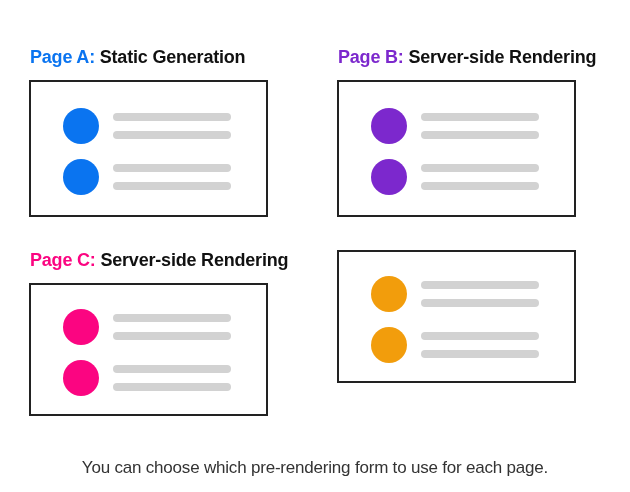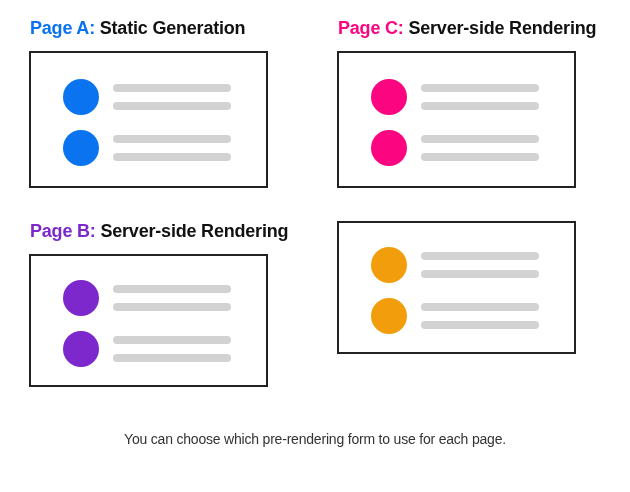--- a/index.html
+++ b/index.html
@@ -6,21 +6,21 @@
     margin: 0;
     padding: 0;
     background: #ffffff;
     font-family: "Liberation Sans", sans-serif;
   }
   .canvas {
     position: relative;
     width: 630px;
     height: 492px;
     box-sizing: border-box;
-    padding: 18px 0 0 29px;
+    padding: 47px 0 0 29px;
     background: #ffffff;
     overflow: hidden;
   }
   .grid {
     display: grid;
     grid-template-columns: 239px 239px;
     column-gap: 69px;
     row-gap: 33px;
   }
   .panel-title {
@@ -71,21 +71,21 @@
   .bar {
     width: 118px;
     height: 8px;
     border-radius: 4px;
     background: #d2d2d2;
   }
   .caption {
     width: 630px;
     margin: 41px 0 0 -29px;
     text-align: center;
-    font-size: 14px;
+    font-size: 17px;
     line-height: 22px;
     color: #333333;
     letter-spacing: -0.2px;
   }
 </style>
 </head>
 <body>
 
 <div class="canvas">
   <div class="grid">
@@ -106,46 +106,46 @@
         <div class="row">
           <span class="dot"></span>
           <span class="bars">
             <span class="bar"></span>
             <span class="bar"></span>
           </span>
         </div>
       </div>
     </section>
 
-    <section class="panel" style="--accent: #fb0581;">
+    <section class="panel" style="--accent: #7c28cd;">
       <h2 class="panel-title">
-        <span class="page-label">Page C:</span>
+        <span class="page-label">Page B:</span>
         <span class="page-mode">Server-side Rendering</span>
       </h2>
       <div class="box">
         <div class="row">
           <span class="dot"></span>
           <span class="bars">
             <span class="bar"></span>
             <span class="bar"></span>
           </span>
         </div>
         <div class="row">
           <span class="dot"></span>
           <span class="bars">
             <span class="bar"></span>
             <span class="bar"></span>
           </span>
         </div>
       </div>
     </section>
 
-    <section class="panel" style="--accent: #7c28cd;">
+    <section class="panel" style="--accent: #fb0581;">
       <h2 class="panel-title">
-        <span class="page-label">Page B:</span>
+        <span class="page-label">Page C:</span>
         <span class="page-mode">Server-side Rendering</span>
       </h2>
       <div class="box">
         <div class="row">
           <span class="dot"></span>
           <span class="bars">
             <span class="bar"></span>
             <span class="bar"></span>
           </span>
         </div>

